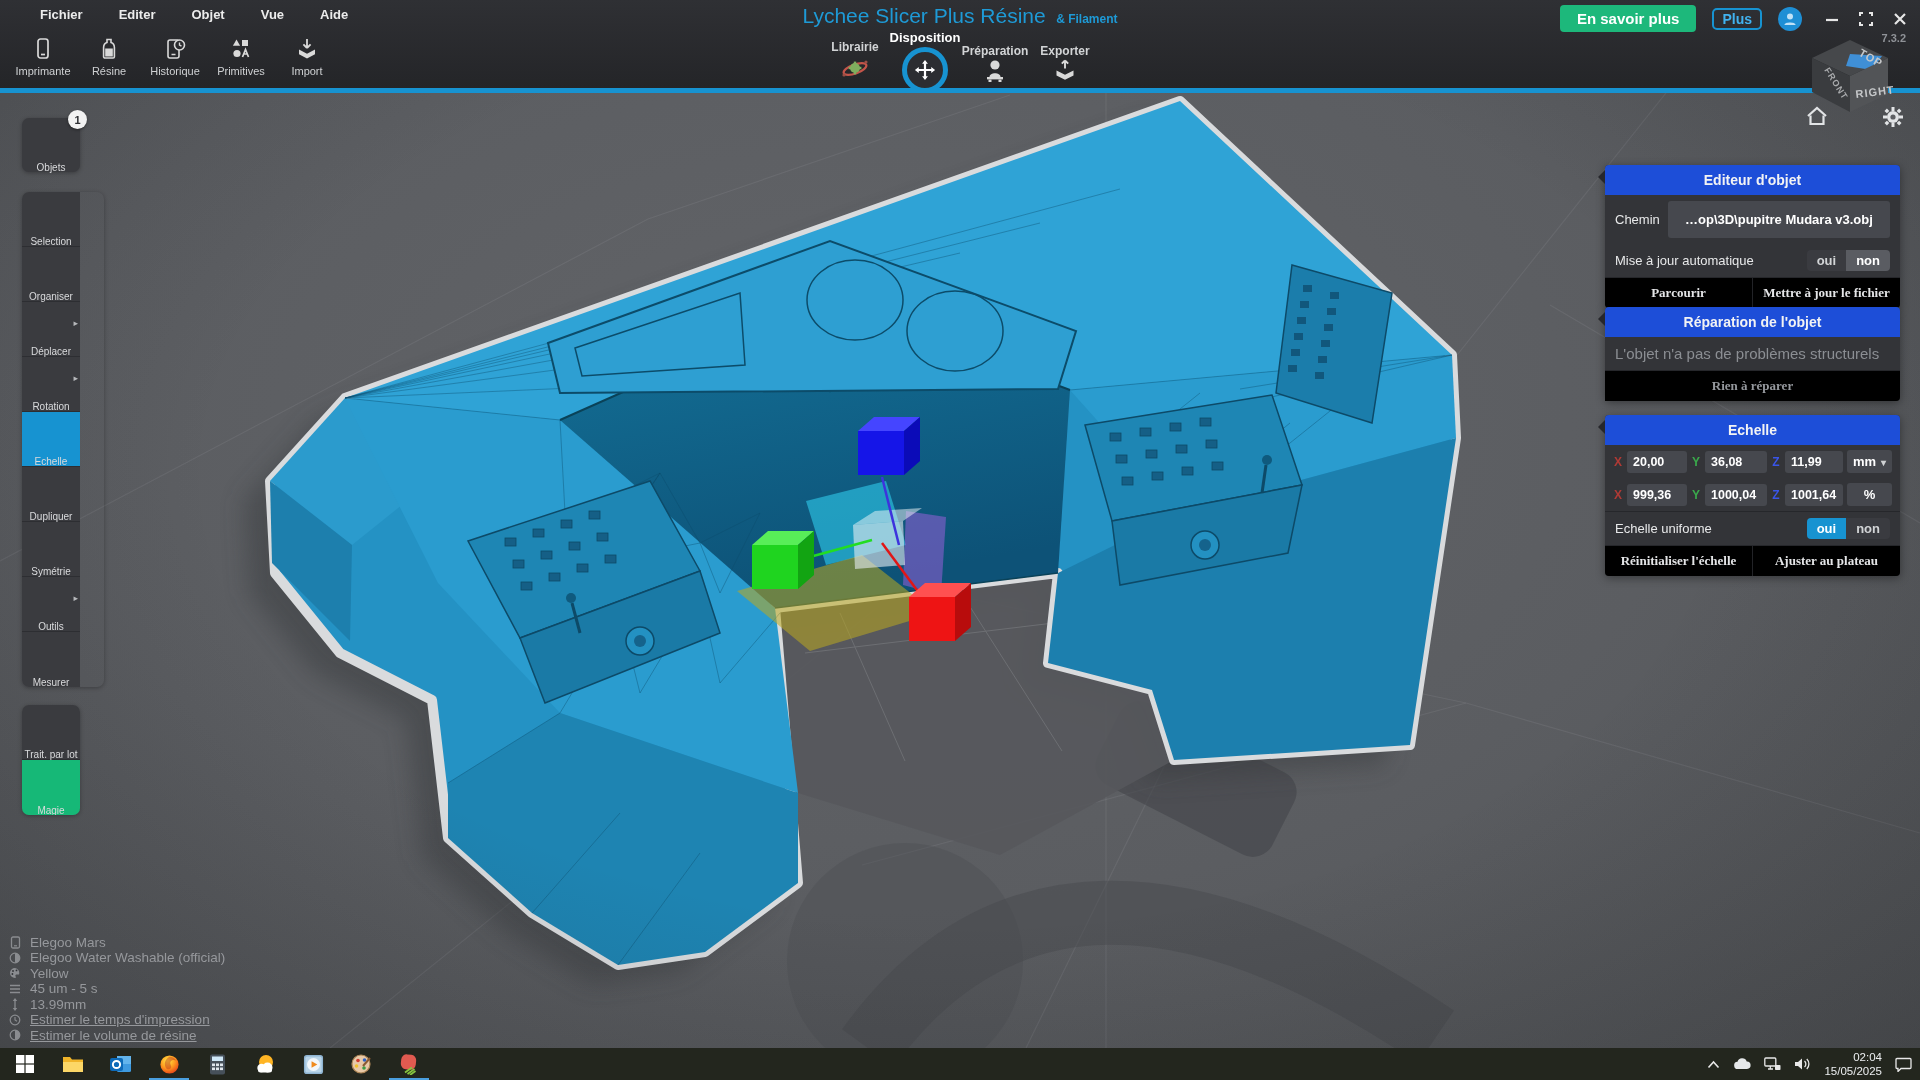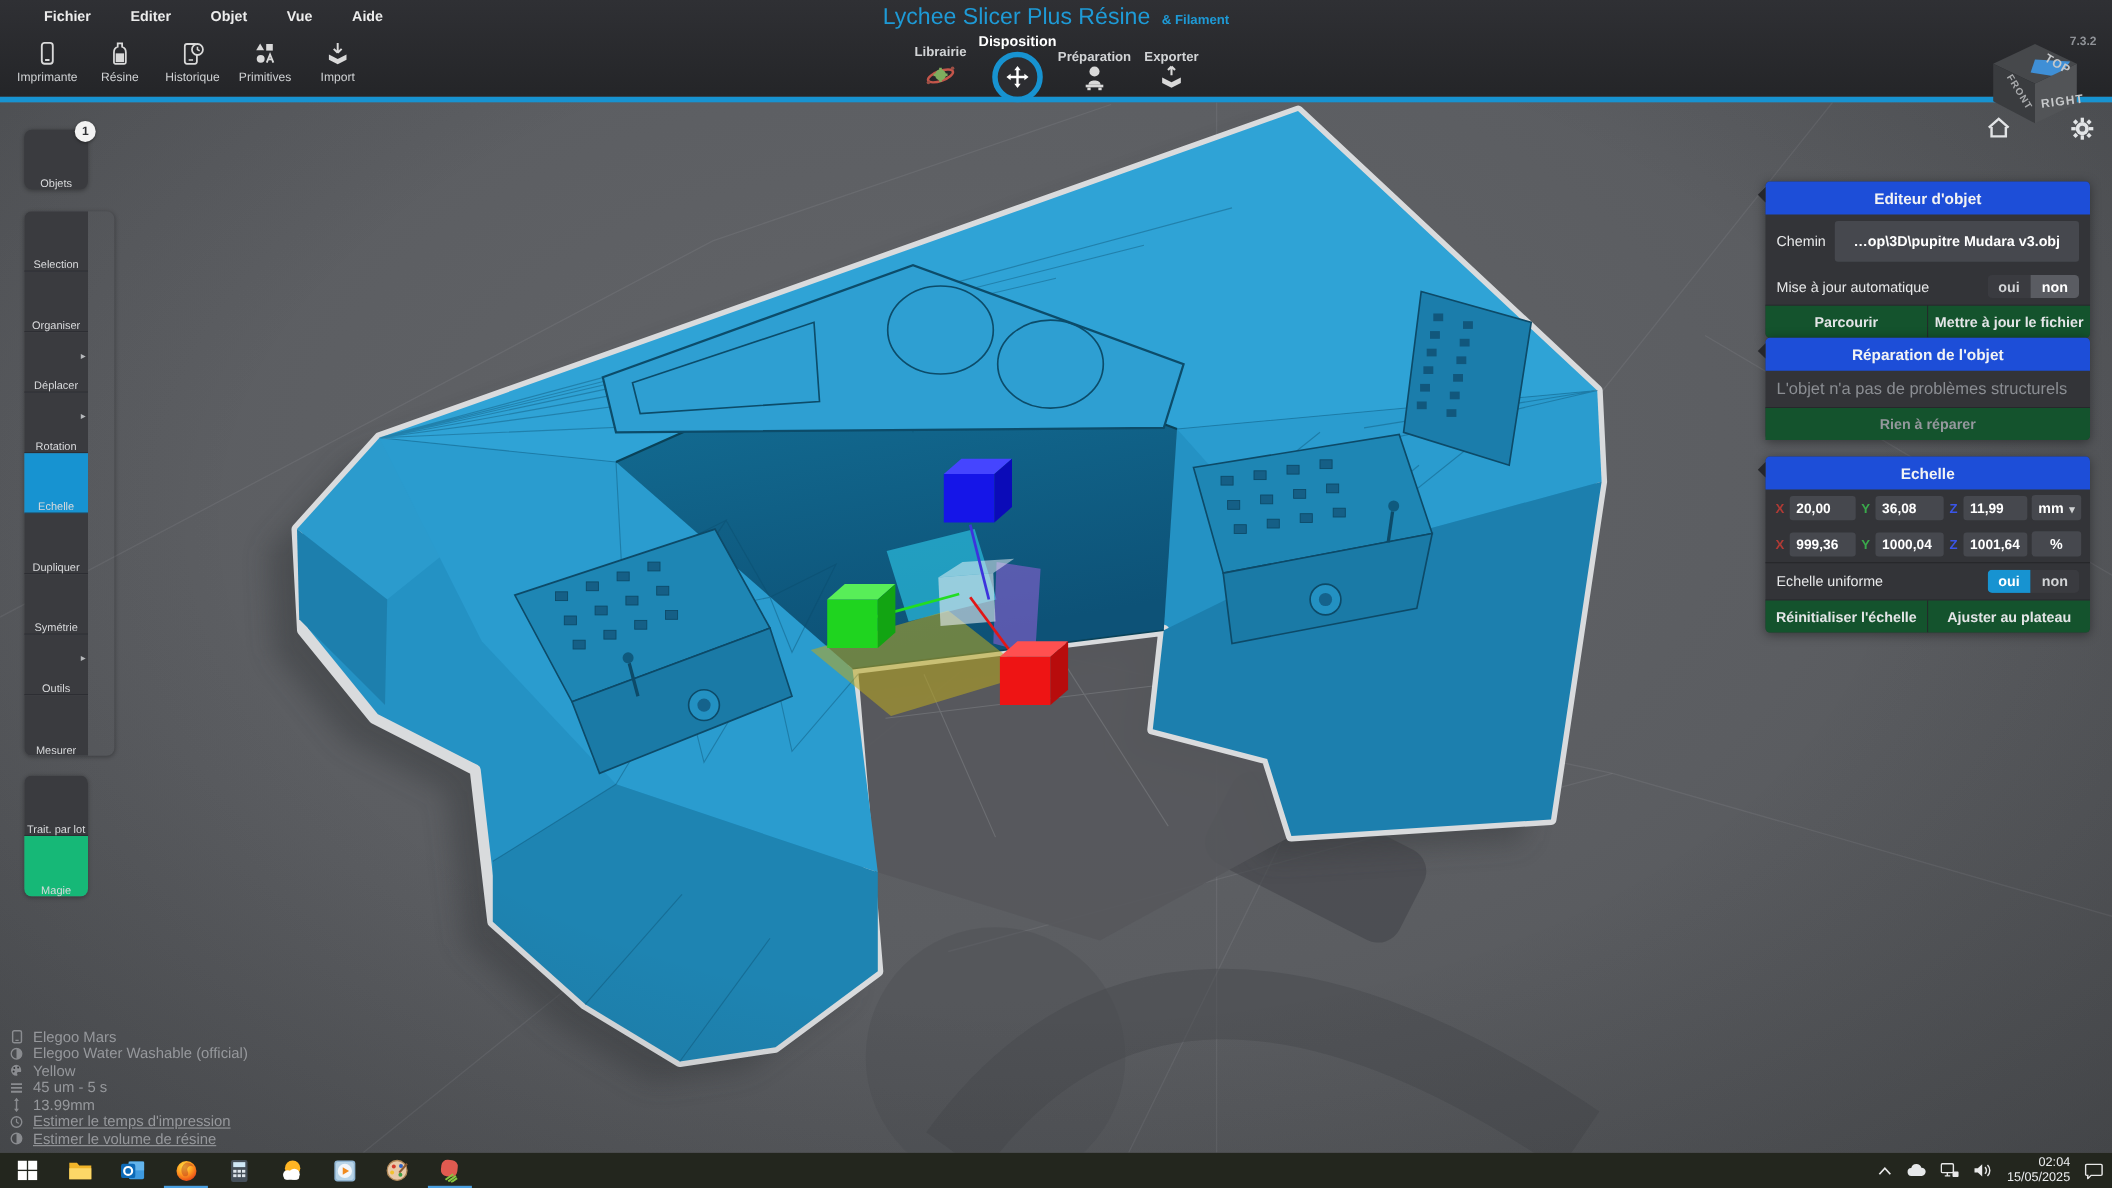--- a/index.html
+++ b/index.html
@@ -59,21 +59,21 @@
   .panel-title{background:#1d4ed8;text-align:center;font-weight:700;font-size:14px;color:#f2f3f4;padding:7px 8px;border-radius:4px 4px 0 0;}
   .p-row{display:flex;align-items:center;gap:8px;padding:6px 10px;text-align:center;}
   .p-field{background:#46484e;border-radius:3px;color:#fff;font-weight:700;padding:11px 8px;white-space:nowrap;overflow:hidden;}
   .grow{flex:1;}
   .tg{display:flex;margin-left:auto;border-radius:4px;overflow:hidden;}
   .tg span{padding:3px 10px;font-weight:700;font-size:13px;cursor:pointer;}
   .tg .off{background:#3a3b40;color:#d2d4d6;}
   .tg .on-grey{background:#5a5c62;color:#fff;}
   .tg .on-blue{background:#1793d1;color:#fff;}
   .btn-row{display:flex;border-top:1px solid #26272b;}
-  .pbtn{flex:1;text-align:center;padding:7px 4px;font-weight:700;color:#e4e5e7;background:#14532d;cursor:pointer;}
+  .pbtn{flex:1;text-align:center;padding:7px 4px;font-weight:700;color:#e4e5e7;background:#000000;cursor:pointer;font-family:Liberation Serif, serif;}
   .pbtn+.pbtn{border-left:1px solid #222327;}
   .btn-row:last-child .pbtn:first-child{border-radius:0 0 0 4px;}
   .btn-row:last-child .pbtn:last-child{border-radius:0 0 4px 0;}
   .repair-status{padding:8px 10px;font-size:15px;color:#8b8e93;}
   .pbtn.muted{color:#95989d;}
   .axis-row{display:grid;grid-template-columns:10px 60px 10px 62px 10px 58px 1fr;gap:4px;align-items:center;padding:5px 8px;}
   .axis-l{font-size:12px;font-weight:700;text-align:center;}
   .ax-x{color:#b03a35;} .ax-y{color:#3aa94b;} .ax-z{color:#3a55e8;}
   .axis-row .p-field{font-size:12.5px;padding:4px 6px;}
   .unit-cell{background:#46484e;border-radius:3px;color:#fff;font-weight:700;text-align:center;padding:4px 2px;cursor:pointer;}
@@ -110,20 +110,41 @@
       <span>Objet</span>
       <span>Vue</span>
       <span>Aide</span>
     </div>
 
     <div class="title-wrap">
       <span class="title-main">Lychee Slicer Plus Résine</span>
       <span class="title-suffix">&amp; Filament</span>
     </div>
 
+    <div class="header-right">
+      <button class="learn-more">En savoir plus</button>
+      <span class="plus-badge">Plus</span>
+      <span class="avatar">
+        <svg width="16" height="16" viewBox="0 0 16 16">
+            <circle cx="8" cy="5.5" r="3" fill="#bfe2f7"></circle>
+            <path d="M2.5 14c0-3.2 11-3.2 11 0Z" fill="#bfe2f7"></path>
+          </svg>
+      </span>
+      <div class="win-controls">
+        <svg width="16" height="16" viewBox="0 0 16 16">
+            <path d="M2 9h12" stroke="#e6e6e6" stroke-width="2.2"></path>
+          </svg>
+        <svg width="16" height="16" viewBox="0 0 16 16">
+            <path d="M2 5V2h3M11 2h3v3M14 11v3h-3M5 14H2v-3" stroke="#e6e6e6" stroke-width="2" fill="none"></path>
+          </svg>
+        <svg width="16" height="16" viewBox="0 0 16 16">
+            <path d="M3 3l10 10M13 3L3 13" stroke="#e6e6e6" stroke-width="2.2"></path>
+          </svg>
+      </div>
+    </div>
     <div class="version">7.3.2</div>
 
     <div class="toolbar">
       <div class="tool-item">
         <svg width="26" height="27" viewBox="0 0 26 27">
             <rect x="8" y="3" width="10" height="19" rx="2.5" stroke="#d9d9d9" stroke-width="1.7" fill="none"></rect>
             <path d="M11 18.5h4" stroke="#d9d9d9" stroke-width="1.7"></path>
           </svg>
         <span class="tlabel">Imprimante</span>
       </div>

